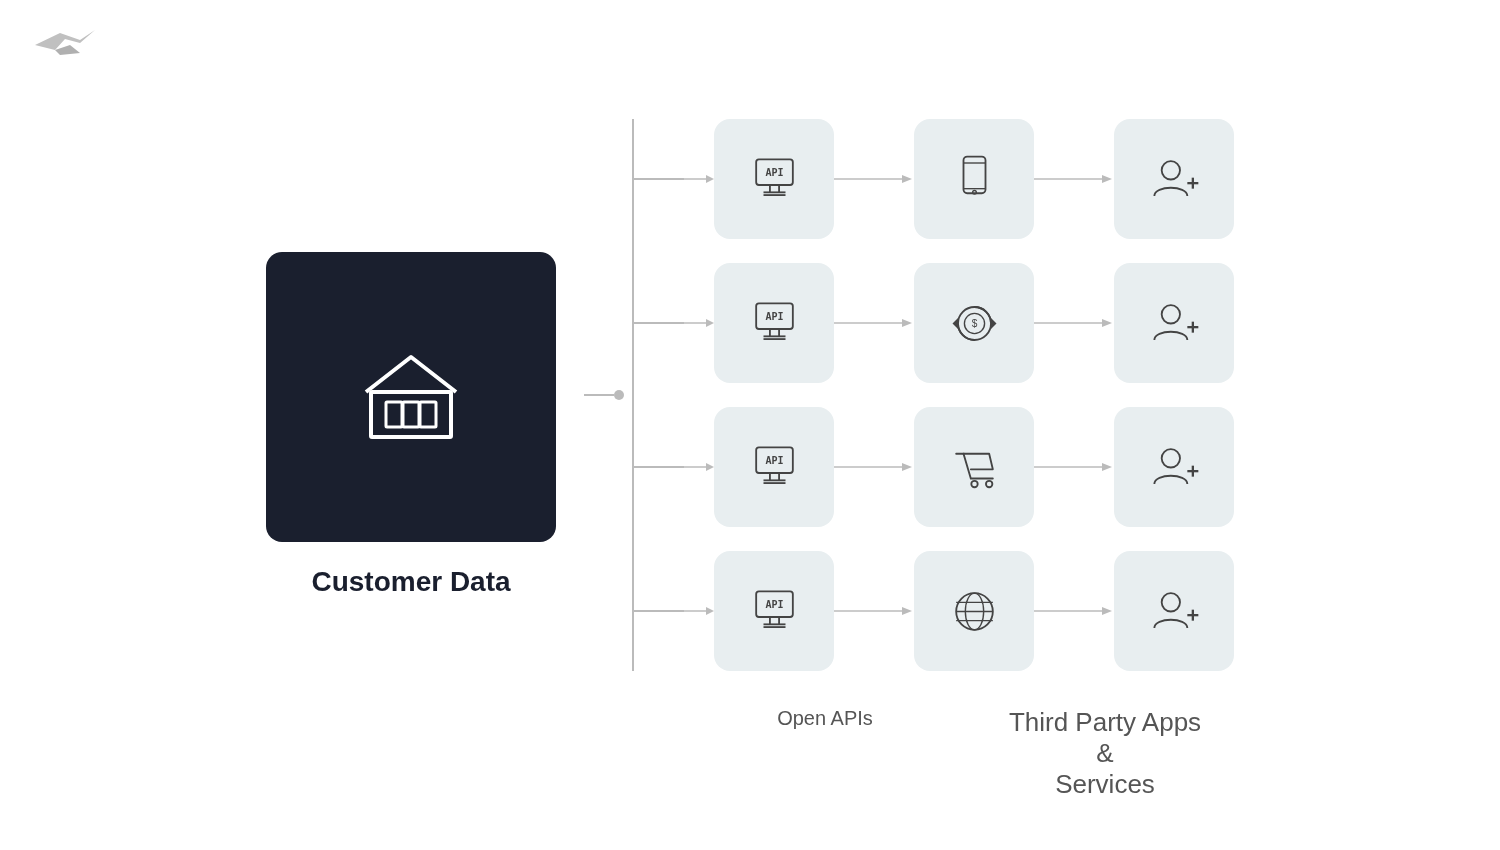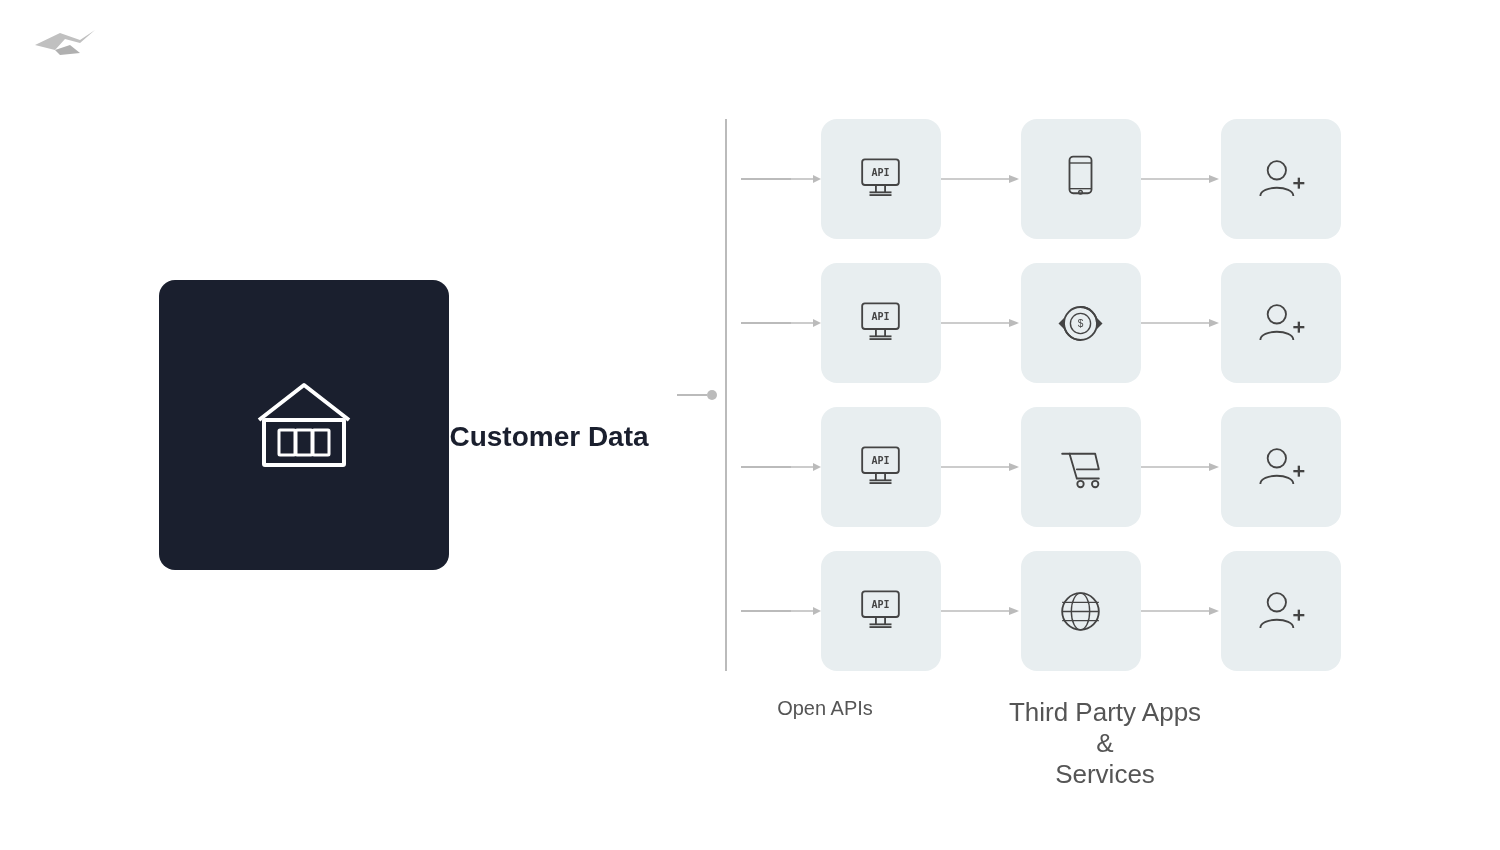--- a/index.html
+++ b/index.html
@@ -27,21 +27,21 @@
       right: 60px;
       bottom: 40px;
       display: flex;
       align-items: center;
       justify-content: center;
     }
 
     
     .source-section {
       display: flex;
-      flex-direction: row;
+      flex-direction: column;
       align-items: center;
       margin-right: 20px;
     }
 
     .source-box {
       width: 290px;
       height: 290px;
       background: #1a1f2e;
       border-radius: 16px;
       display: flex;
@@ -132,21 +132,21 @@
   <div style="display:flex; align-items:center; margin: 0 8px; position:relative; top:-30px;">
     <div class="h-connector" style="width:30px;"></div>
     <div class="dot"></div>
   </div>
 
   <div style="display:flex; align-items:stretch; position:relative; top:-30px;">
 
     <div style="display:flex; flex-direction:column; justify-content:space-between; align-items:center; position:relative;">
       <div class="v-bar" style="height: 552px; position: absolute; top: 0px; left: 0px; width: 2px; background: rgb(187, 187, 187);"></div>
 
-      <div style="display:flex; flex-direction:column; gap:24px; padding-left:16px;">
+      <div style="display:flex; flex-direction:column; gap:24px; padding-left:2px;">
 
         <div style="display:flex; align-items:center;">
           <div style="width:50px; height:2px; background:#bbb;"></div>
 
           <div style="display:flex; align-items:center; width:30px;">
             <svg viewBox="0 0 30 10" width="30" height="10">
                 <line x1="0" y1="5" x2="22" y2="5" stroke="#bbb" stroke-width="1.5"></line>
                 <polygon points="22,1 30,5 22,9" fill="#bbb"></polygon>
               </svg>
           </div>
@@ -346,21 +346,21 @@
             </svg>
           </div>
         </div>
 
       </div>
     </div>
   </div>
 
 </div>
 
-<div style="position:absolute; bottom:60px; left:0; right:0; display:flex; justify-content:center; align-items:flex-start; gap:0;">
+<div style="position:absolute; bottom:50px; left:0; right:0; display:flex; justify-content:center; align-items:flex-start; gap:0;">
 
   <div style="width:430px;"></div>
 
   <div style="width:200px; text-align:center;">
     <span style="font-size:20px; color:#555;">Open APIs</span>
   </div>
 
   <div style="width:80px;"></div>
 
   <div style="width:200px; text-align:center;">

